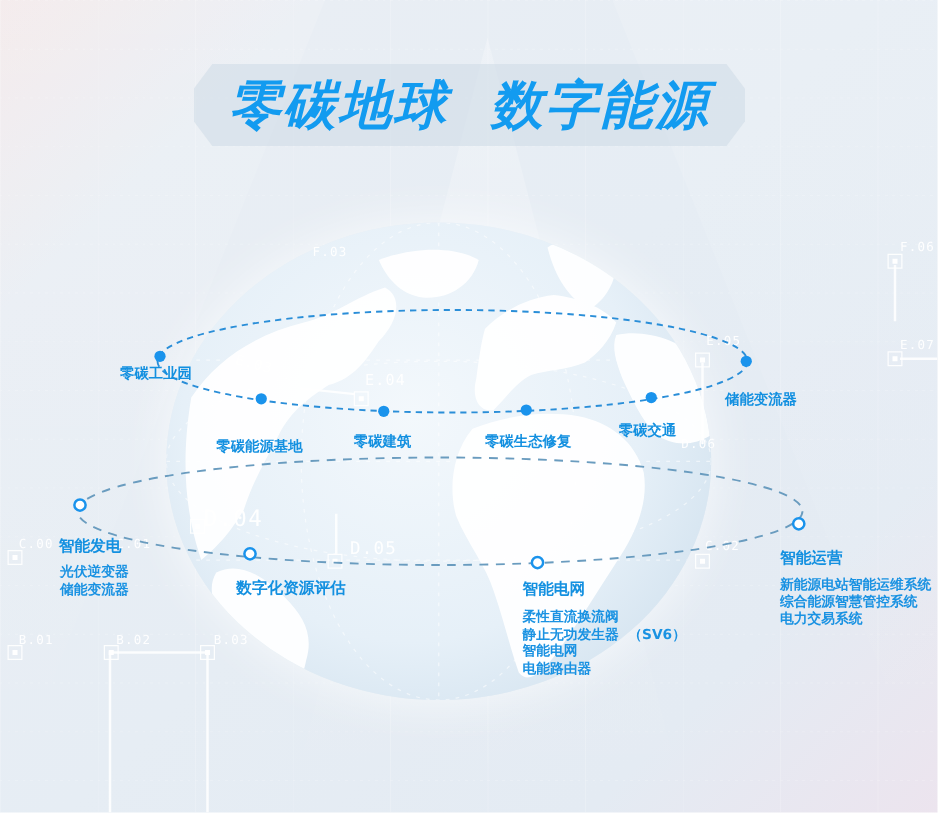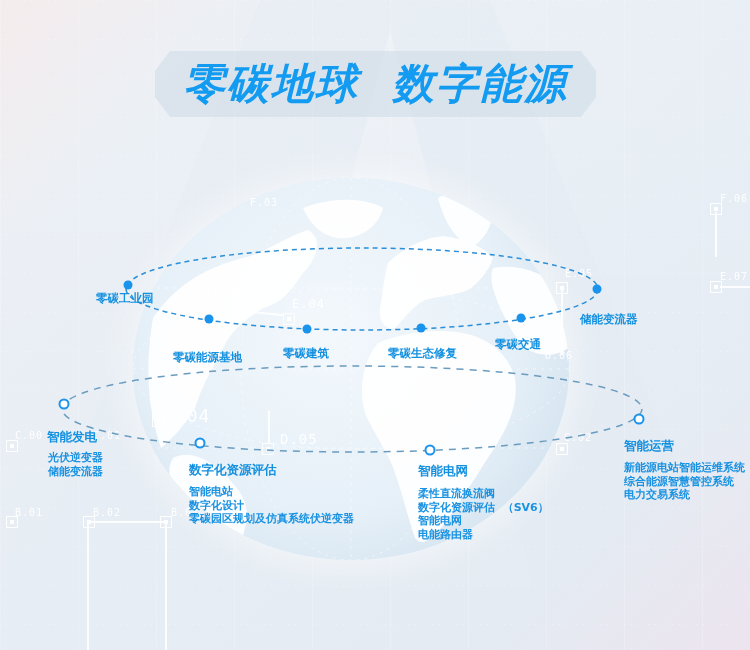--- a/index.html
+++ b/index.html
@@ -197,30 +197,25 @@
   <div class="node-label" style="left:495px;top:337px;">零碳交通</div>
   <div class="node-label" style="left:580px;top:312px;">储能变流器</div>
 
   <div class="group-title" style="left:47px;top:429px;">智能发电</div>
   <ul class="group-list" style="left:48px;top:451px;">
     <li>光伏逆变器</li>
     <li>储能变流器</li>
   </ul>
 
   <div class="group-title" style="left:189px;top:462px;">数字化资源评估</div>
-  <ul class="group-list" style="left:189px;top:485px;">
-    <li>智能电站</li>
-    <li>数字化设计</li>
-    <li>零碳园区规划及仿真系统伏逆变器</li>
-  </ul>
 
   <div class="group-title" style="left:418px;top:463px;">智能电网</div>
   <ul class="group-list" style="left:418px;top:487px;">
     <li>柔性直流换流阀</li>
-    <li>数字化资源评估  （SV6）</li>
+    <li>静止无功发生器  （SV6）</li>
     <li>智能电网</li>
     <li>电能路由器</li>
   </ul>
 
   <div class="group-title" style="left:624px;top:438px;">智能运营</div>
   <ul class="group-list" style="left:624px;top:461px;">
     <li>新能源电站智能运维系统</li>
     <li>综合能源智慧管控系统</li>
     <li>电力交易系统</li>
   </ul>

